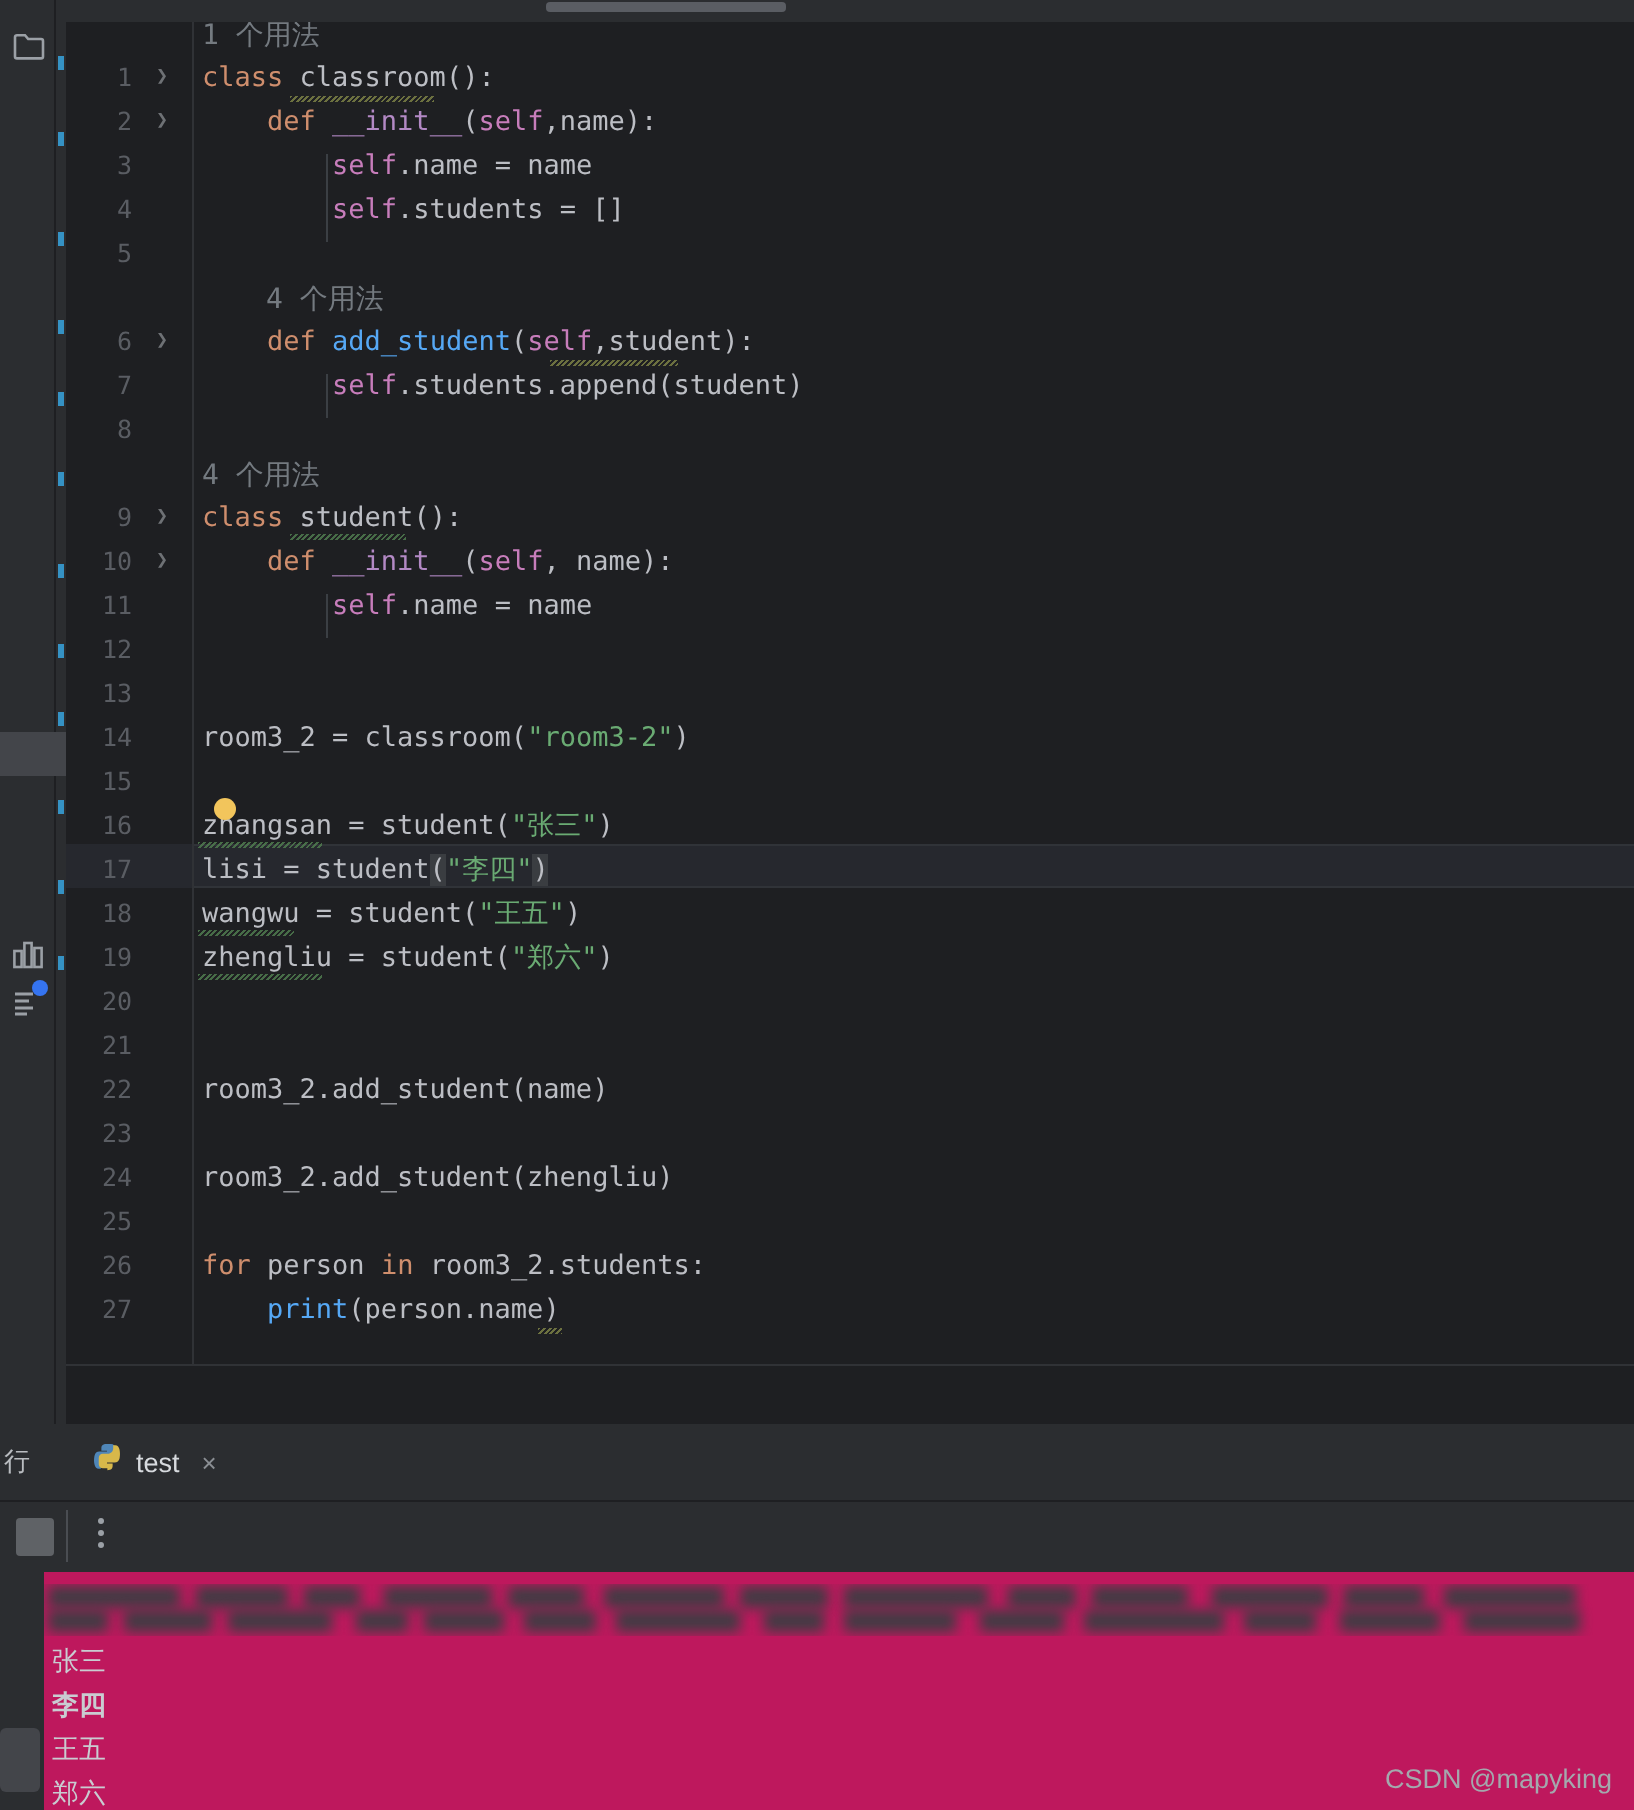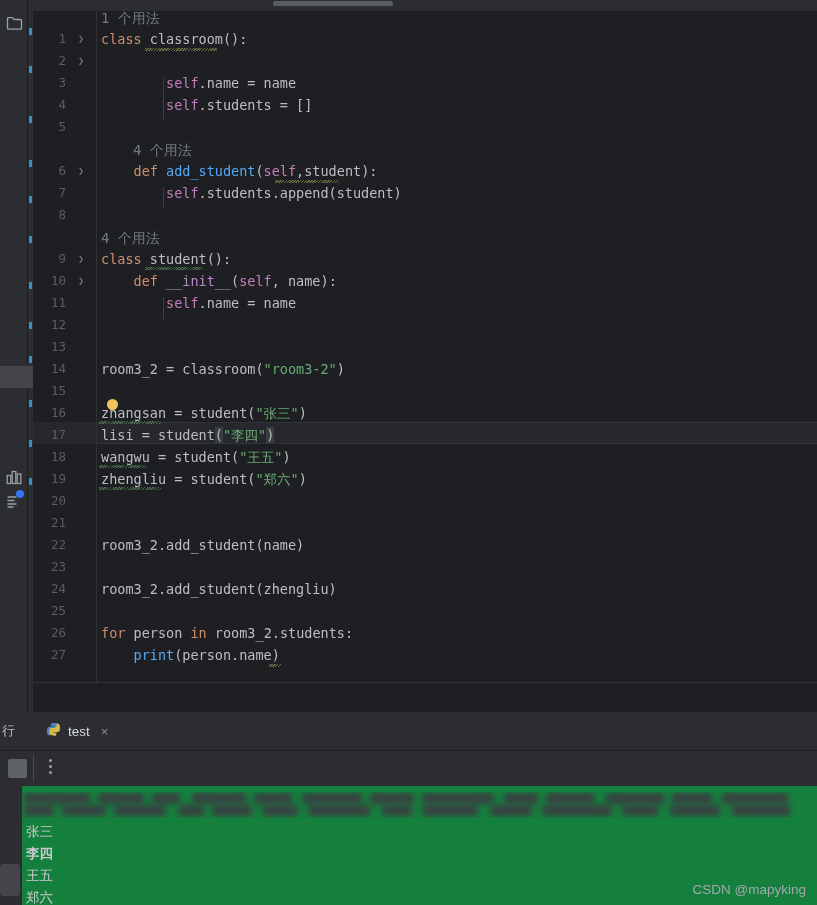--- a/index.html
+++ b/index.html
@@ -133,21 +133,21 @@
   }
   .stop-btn {
     position:absolute; left:8px; top:8px; width:19px; height:19px;
     background:#5f6266; border-radius:2px;
   }
   .tb-sep { position:absolute; left:33px; top:4px; width:1px; height:26px; background:#4a4d52; }
   .tb-dots { position:absolute; left:44px; top:8px; width:12px; height:20px; }
   .tb-dots i { display:block; width:3px; height:3px; border-radius:50%; background:#9ba0a6; margin:0 auto 3px; }
 
   .console {
-    position:absolute; left:0; top:74px; right:0; bottom:0; background:#15803d;
+    position:absolute; left:0; top:74px; right:0; bottom:0; background:#be185d;
   }
   .console-left-rail {
     position:absolute; left:0; top:0; width:22px; bottom:0; background:#2b2d30;
   }
   .rail-sel { position:absolute; left:0; top:78px; width:20px; height:32px; background:#43454a; border-radius:3px; }
   .rail-text { position:absolute; left:2px; font-size:11px; color:#9ba0a6; writing-mode:vertical-rl; }
   .blurred {
     position:absolute; left:22px; top:6px; right:0; height:26px;
     overflow:hidden;
   }
@@ -257,20 +257,21 @@
         <div class="indent-guide" style="left:66px; top:176px; height:22px;"></div>
         <div class="indent-guide" style="left:66px; top:286px; height:22px;"></div>
 
         <div class="cl hint" style="top:-4px;"><span>1 个用法</span></div>
         <div class="cl hint" style="top:128px; left:36px;"><span>4 个用法</span></div>
         <div class="cl hint" style="top:216px;"><span>4 个用法</span></div>
 
         <div class="cl" style="top:17px"><span class="kw">class</span> <span class="def">classroom</span><span class="def">():</span></div>
         <div class="squiggle" style="top:37px; left:48px; width:72px;"></div>
 
+        <div class="cl" style="top:39px">    <span class="kw">def</span> <span class="mag">__init__</span><span class="def">(</span><span class="self">self</span><span class="def">,name):</span></div>
         <div class="cl" style="top:61px">        <span class="self">self</span><span class="def">.name = name</span></div>
         <div class="cl" style="top:83px">        <span class="self">self</span><span class="def">.students = []</span></div>
         <div class="cl" style="top:105px"></div>
 
         <div class="cl" style="top:149px">    <span class="kw">def</span> <span class="fn">add_student</span><span class="def">(</span><span class="self">self</span><span class="def">,student):</span></div>
         <div class="squiggle" style="top:169px; left:178px; width:64px;"></div>
 
         <div class="cl" style="top:171px">        <span class="self">self</span><span class="def">.students.append(student)</span></div>
         <div class="cl" style="top:193px"></div>
 

